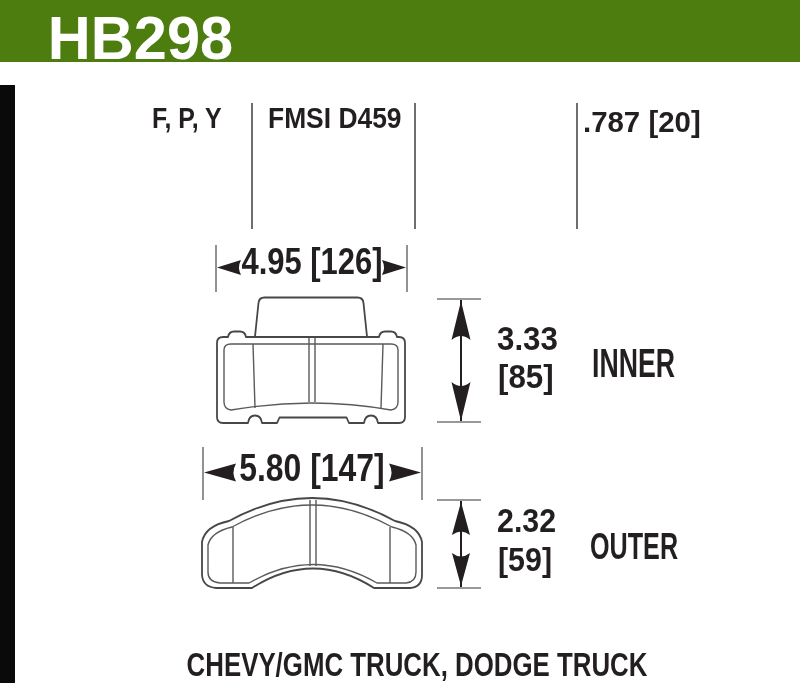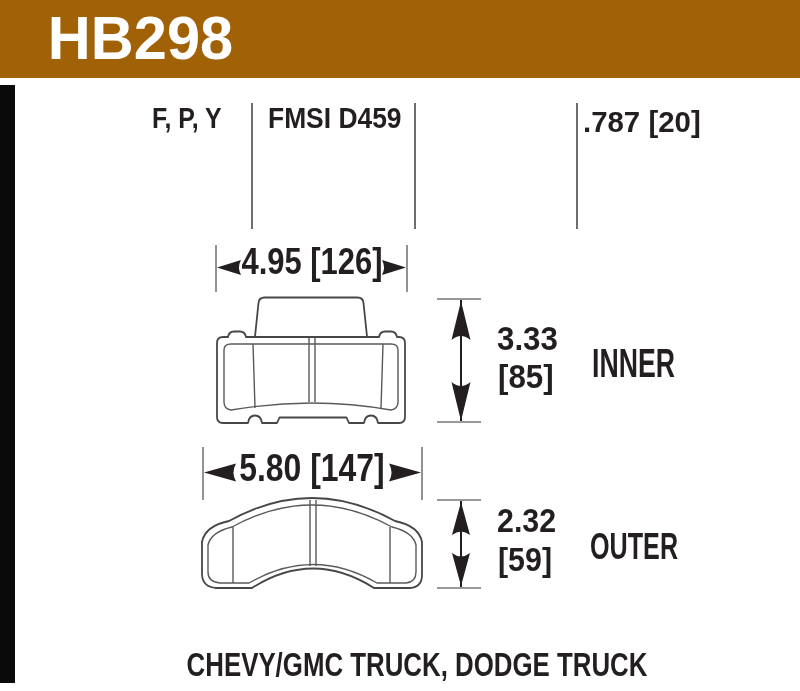--- a/index.html
+++ b/index.html
@@ -1,20 +1,20 @@
 <!DOCTYPE html>
 <html><head>
 <meta charset="utf-8">
 <style>
   html,body{margin:0;padding:0;background:#e8e8e8;}
   .frame{
     position:relative;width:800px;height:691px;background:#ffffff;
     overflow:hidden;font-family:"Liberation Sans","DejaVu Sans",sans-serif;
   }
-  .topbar{position:absolute;left:0;top:0;width:800px;height:78px;background:#a16207;}
+  .topbar{position:absolute;left:0;top:0;width:800px;height:62px;background:#4d7c0f;}
   .leftbar{position:absolute;left:0;top:85px;width:15px;height:598px;background:#0a0a0a;}
   .diagram{position:absolute;left:0;top:0;width:800px;height:691px;}
   .t{
     position:absolute;line-height:1;font-weight:bold;color:#231f20;
     white-space:nowrap;letter-spacing:0;
   }
   .cl{transform-origin:0 50%;}
   .part-number{
     left:44px;top:7px;font-size:62px;color:#ffffff;transform:scaleX(0.96);
   }

